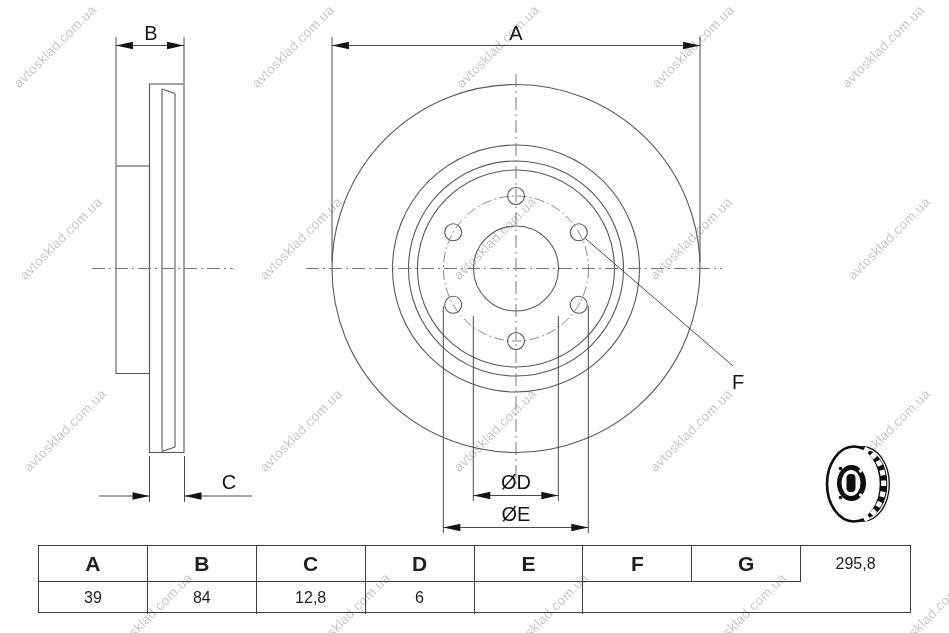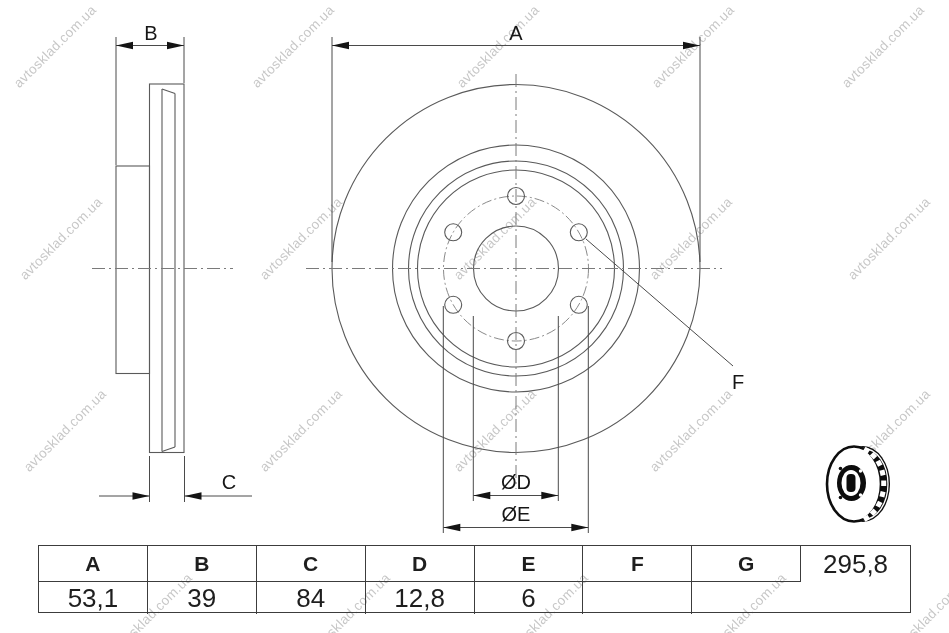--- a/index.html
+++ b/index.html
@@ -24,21 +24,21 @@
     position:absolute;left:38px;top:545px;width:873px;height:68px;
     display:grid;grid-template-columns:repeat(8,1fr);grid-template-rows:36px 32px;
     border:1.6px solid #3c3c3c;box-sizing:border-box;background:transparent;
   }
   .spec-cell{
     display:flex;align-items:center;justify-content:center;
     border-right:1.4px solid #3c3c3c;color:#1e1e1e;box-sizing:border-box;
   }
   .spec-cell:nth-child(8n){border-right:none;}
   .spec-head{font-weight:700;font-size:21px;border-bottom:1.4px solid #3c3c3c;}
-  .spec-val{font-size:26px;font-weight:400;}
+  .spec-val{font-size:16px;font-weight:400;}
 </style>
 </head>
 <body>
 
 <div class="stage">
 
   <div class="watermark-layer">
       <span class="watermark" style="left: 0px; top: 39px;">avtosklad.com.ua</span>
       <span class="watermark" style="left: 238px; top: 39px;">avtosklad.com.ua</span>
       <span class="watermark" style="left: 443px; top: 39px;">avtosklad.com.ua</span>
@@ -176,21 +176,20 @@
 
   <div class="spec-table">
     <div class="spec-cell spec-head">A</div>
     <div class="spec-cell spec-head">B</div>
     <div class="spec-cell spec-head">C</div>
     <div class="spec-cell spec-head">D</div>
     <div class="spec-cell spec-head">E</div>
     <div class="spec-cell spec-head">F</div>
     <div class="spec-cell spec-head">G</div>
     <div class="spec-cell spec-val">295,8</div>
-    <div class="spec-cell spec-val">53,1</div>
     <div class="spec-cell spec-val">39</div>
     <div class="spec-cell spec-val">84</div>
     <div class="spec-cell spec-val">12,8</div>
     <div class="spec-cell spec-val">6</div>
     <div class="spec-cell spec-val"></div>
   </div>
 
 </div>
 
 </body></html>

